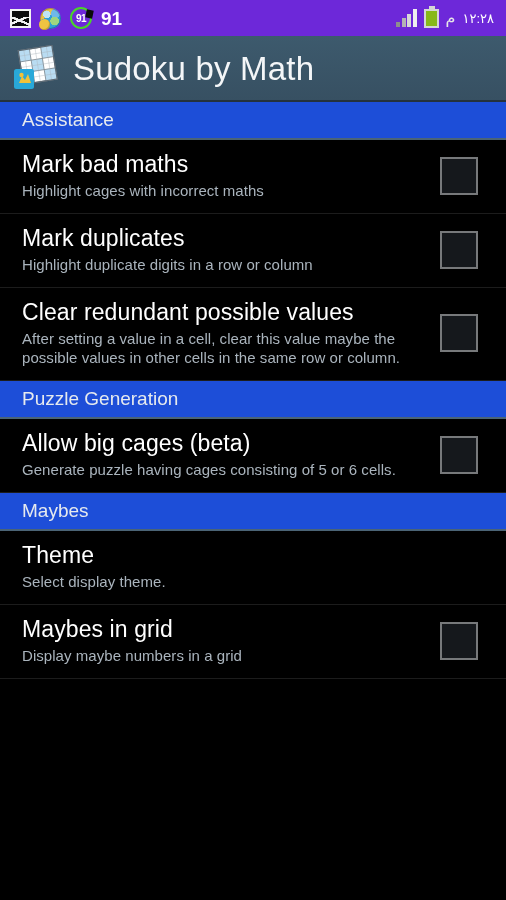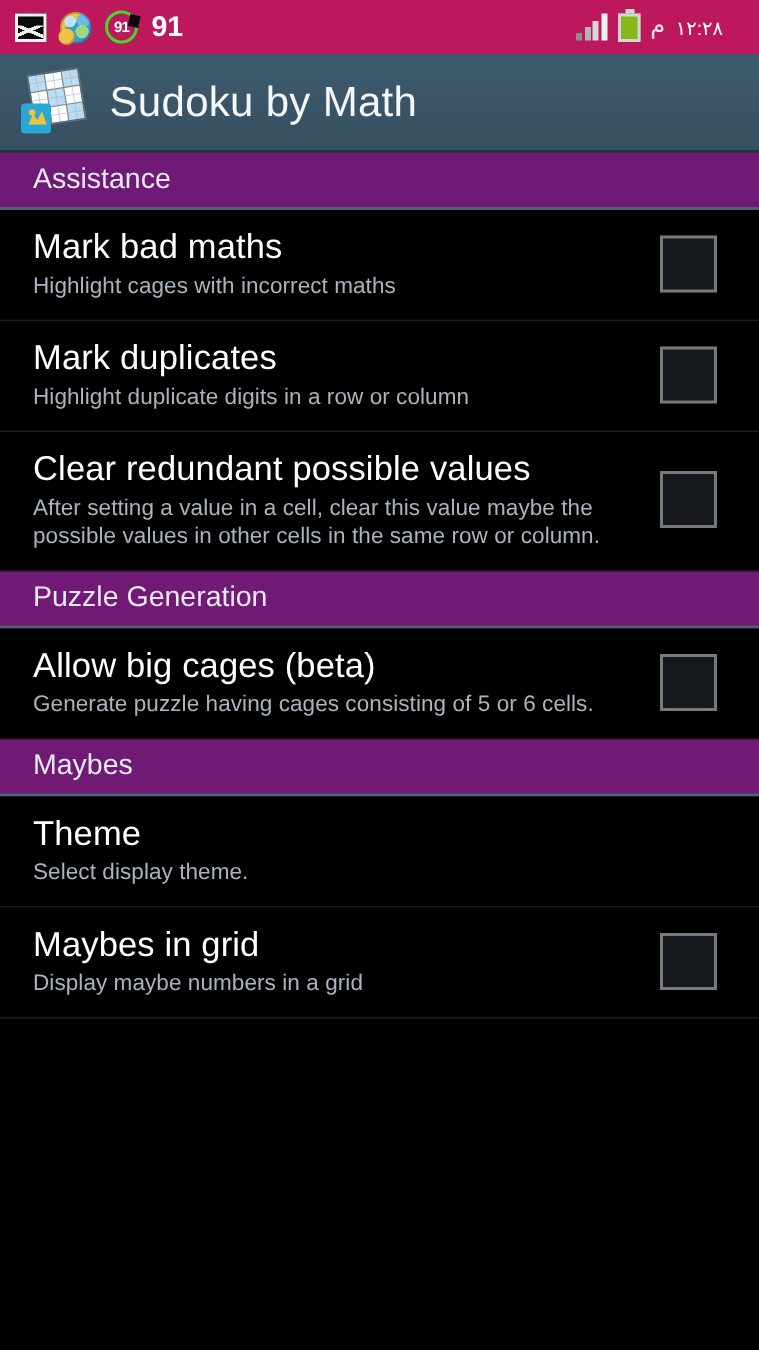--- a/index.html
+++ b/index.html
@@ -11,24 +11,24 @@
     width: 506px;
     height: 900px;
     overflow: hidden;
     font-family: "Liberation Sans", "DejaVu Sans", sans-serif;
     -webkit-font-smoothing: antialiased;
   }
 
   
   .statusbar {
     height: 36px;
-    background: #be185d;
-    display: flex;
-    align-items: center;
-    padding: 0 24px 0 10px;
+    background: #6d28d9;
+    display: flex;
+    align-items: center;
+    padding: 0 12px 0 10px;
     box-sizing: border-box;
     position: relative;
   }
   .sb-left {
     display: flex;
     align-items: center;
     gap: 9px;
     flex: 1;
     min-width: 0;
   }
@@ -168,31 +168,31 @@
   }
   .app-icon {
     width: 48px;
     height: 46px;
     position: relative;
     flex: none;
     margin-right: 12px;
   }
   .app-title {
     color: #f4f6f8;
-    font-size: 28px;
+    font-size: 33px;
     line-height: 1;
     letter-spacing: 0.2px;
   }
 
   
   .prefs {
     background: #000;
   }
   .section-header {
-    background: #701a75;
+    background: #1d4ed8;
     color: #e6eaee;
     font-size: 19px;
     padding: 7px 0 7px 22px;
     border-bottom: 2px solid #4b6476;
     box-sizing: border-box;
   }
   .pref-row {
     display: flex;
     align-items: flex-start;
     padding: 12px 16px 13px 22px;

